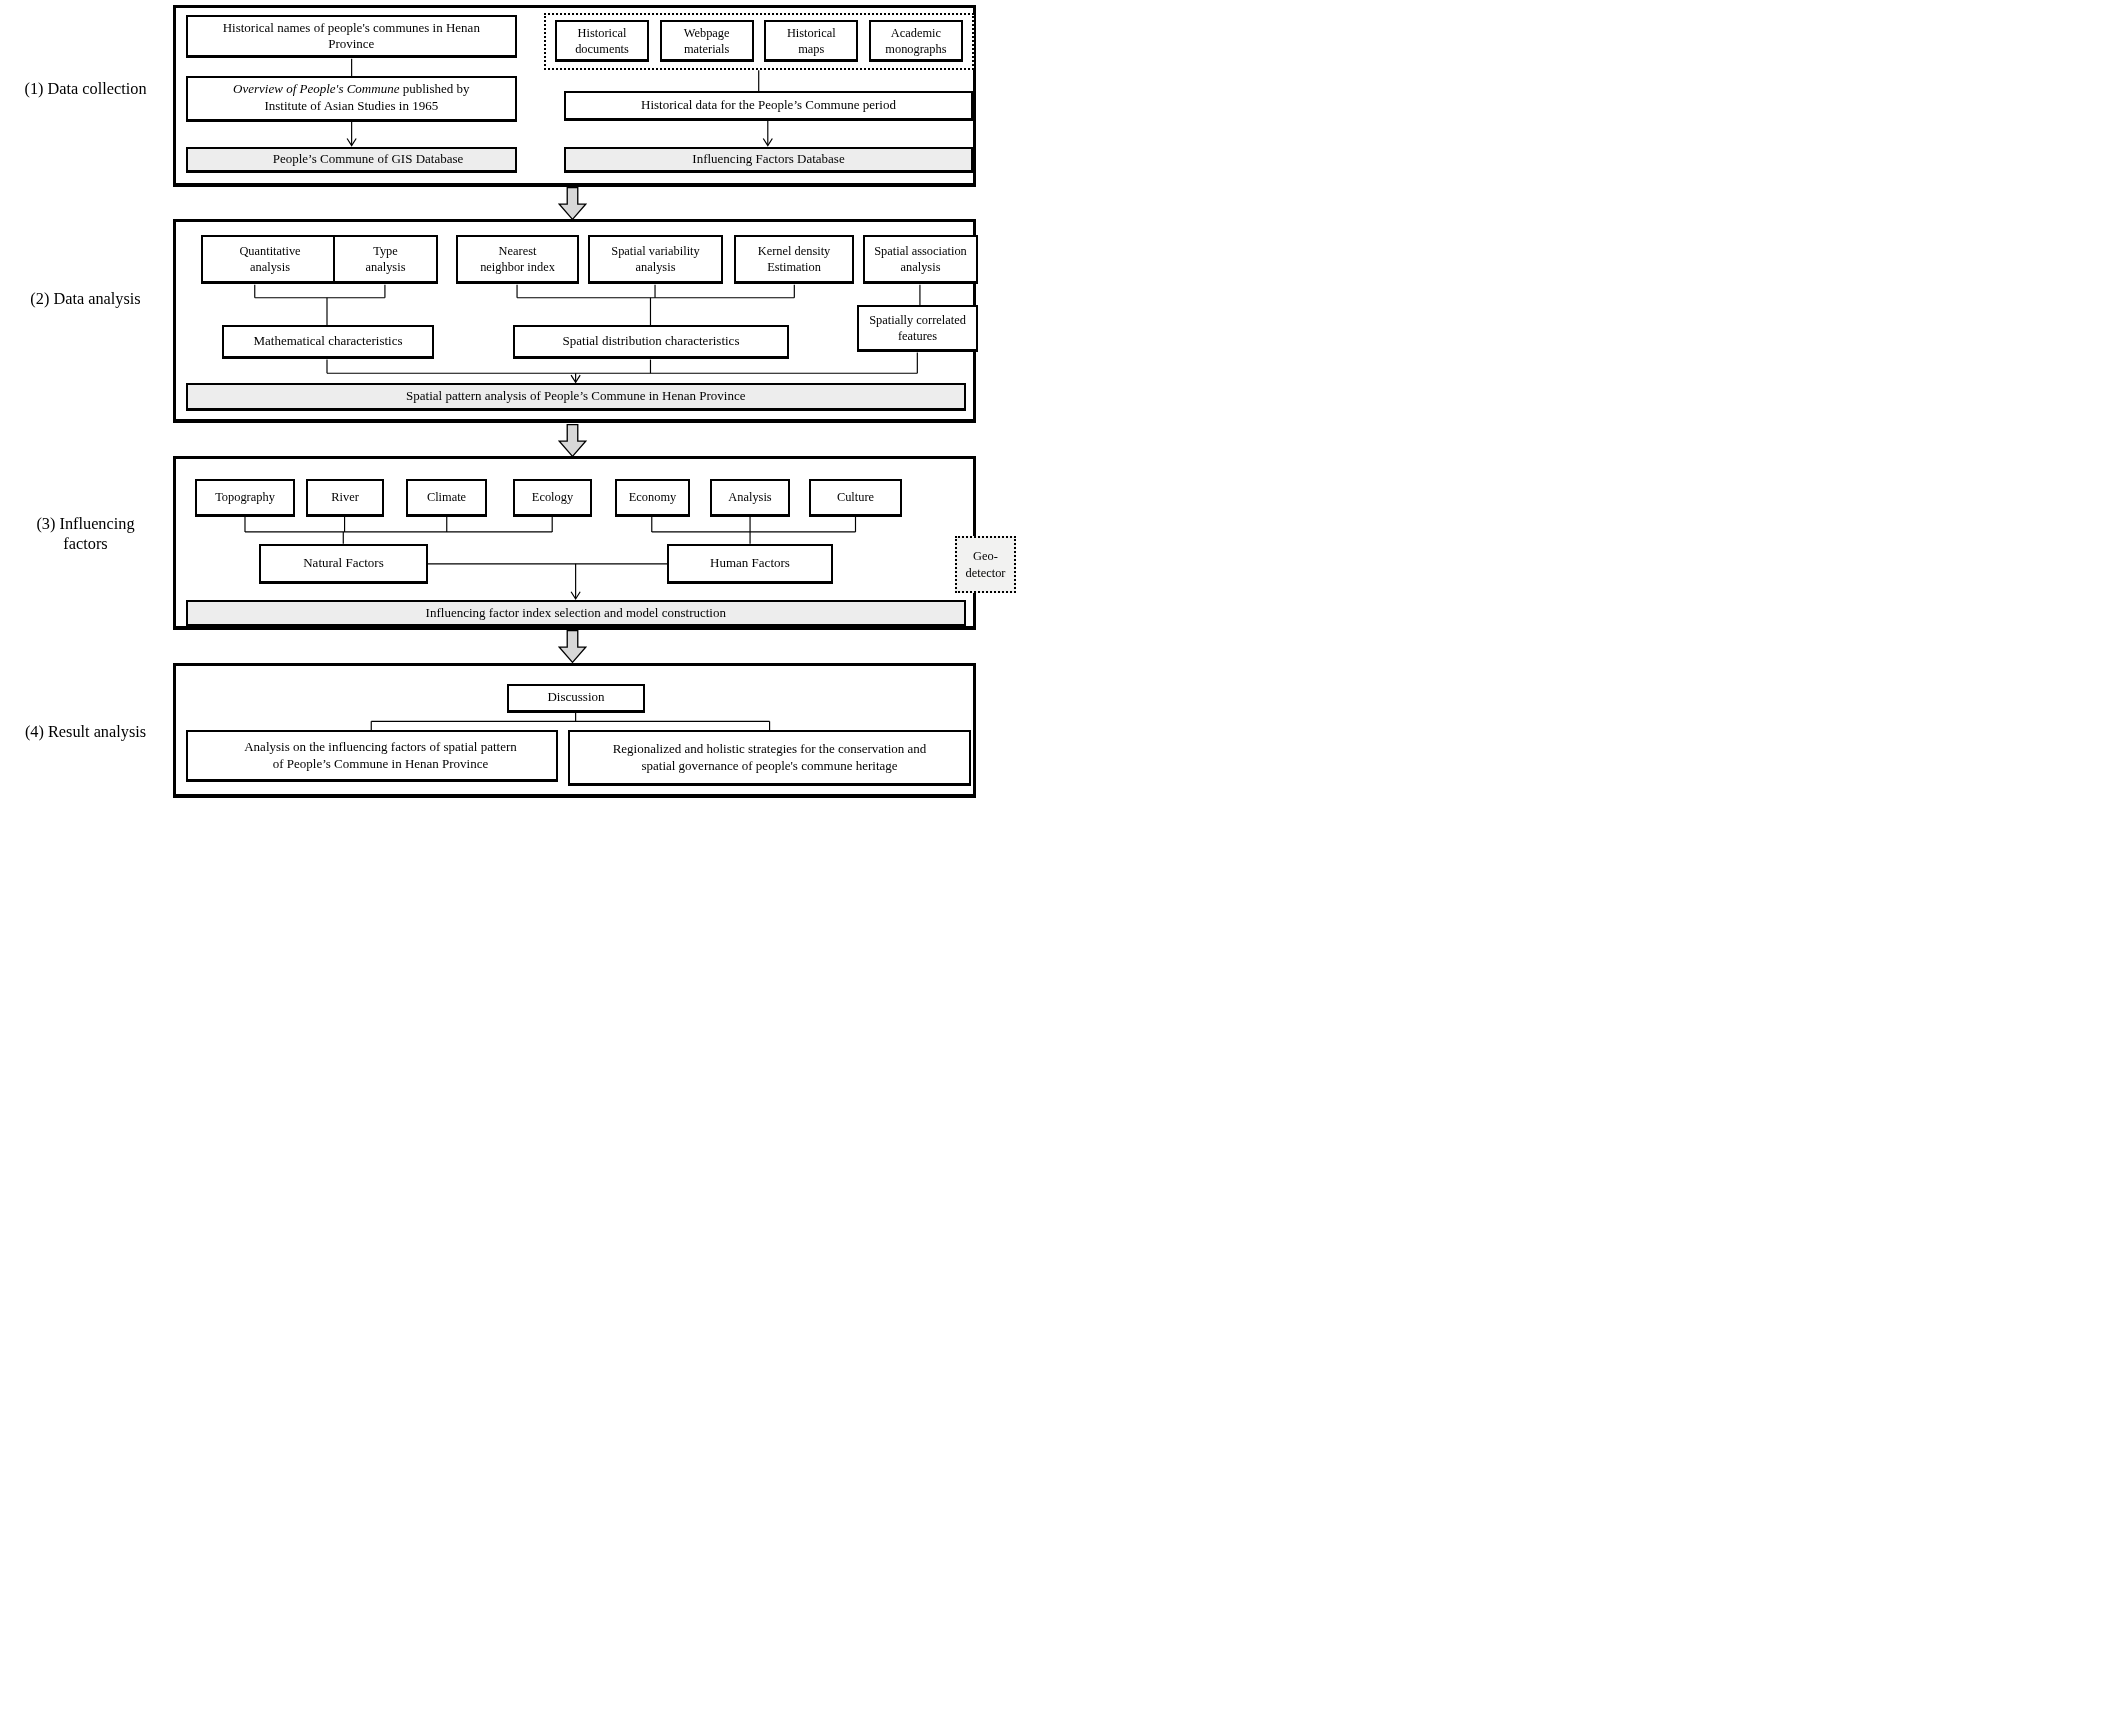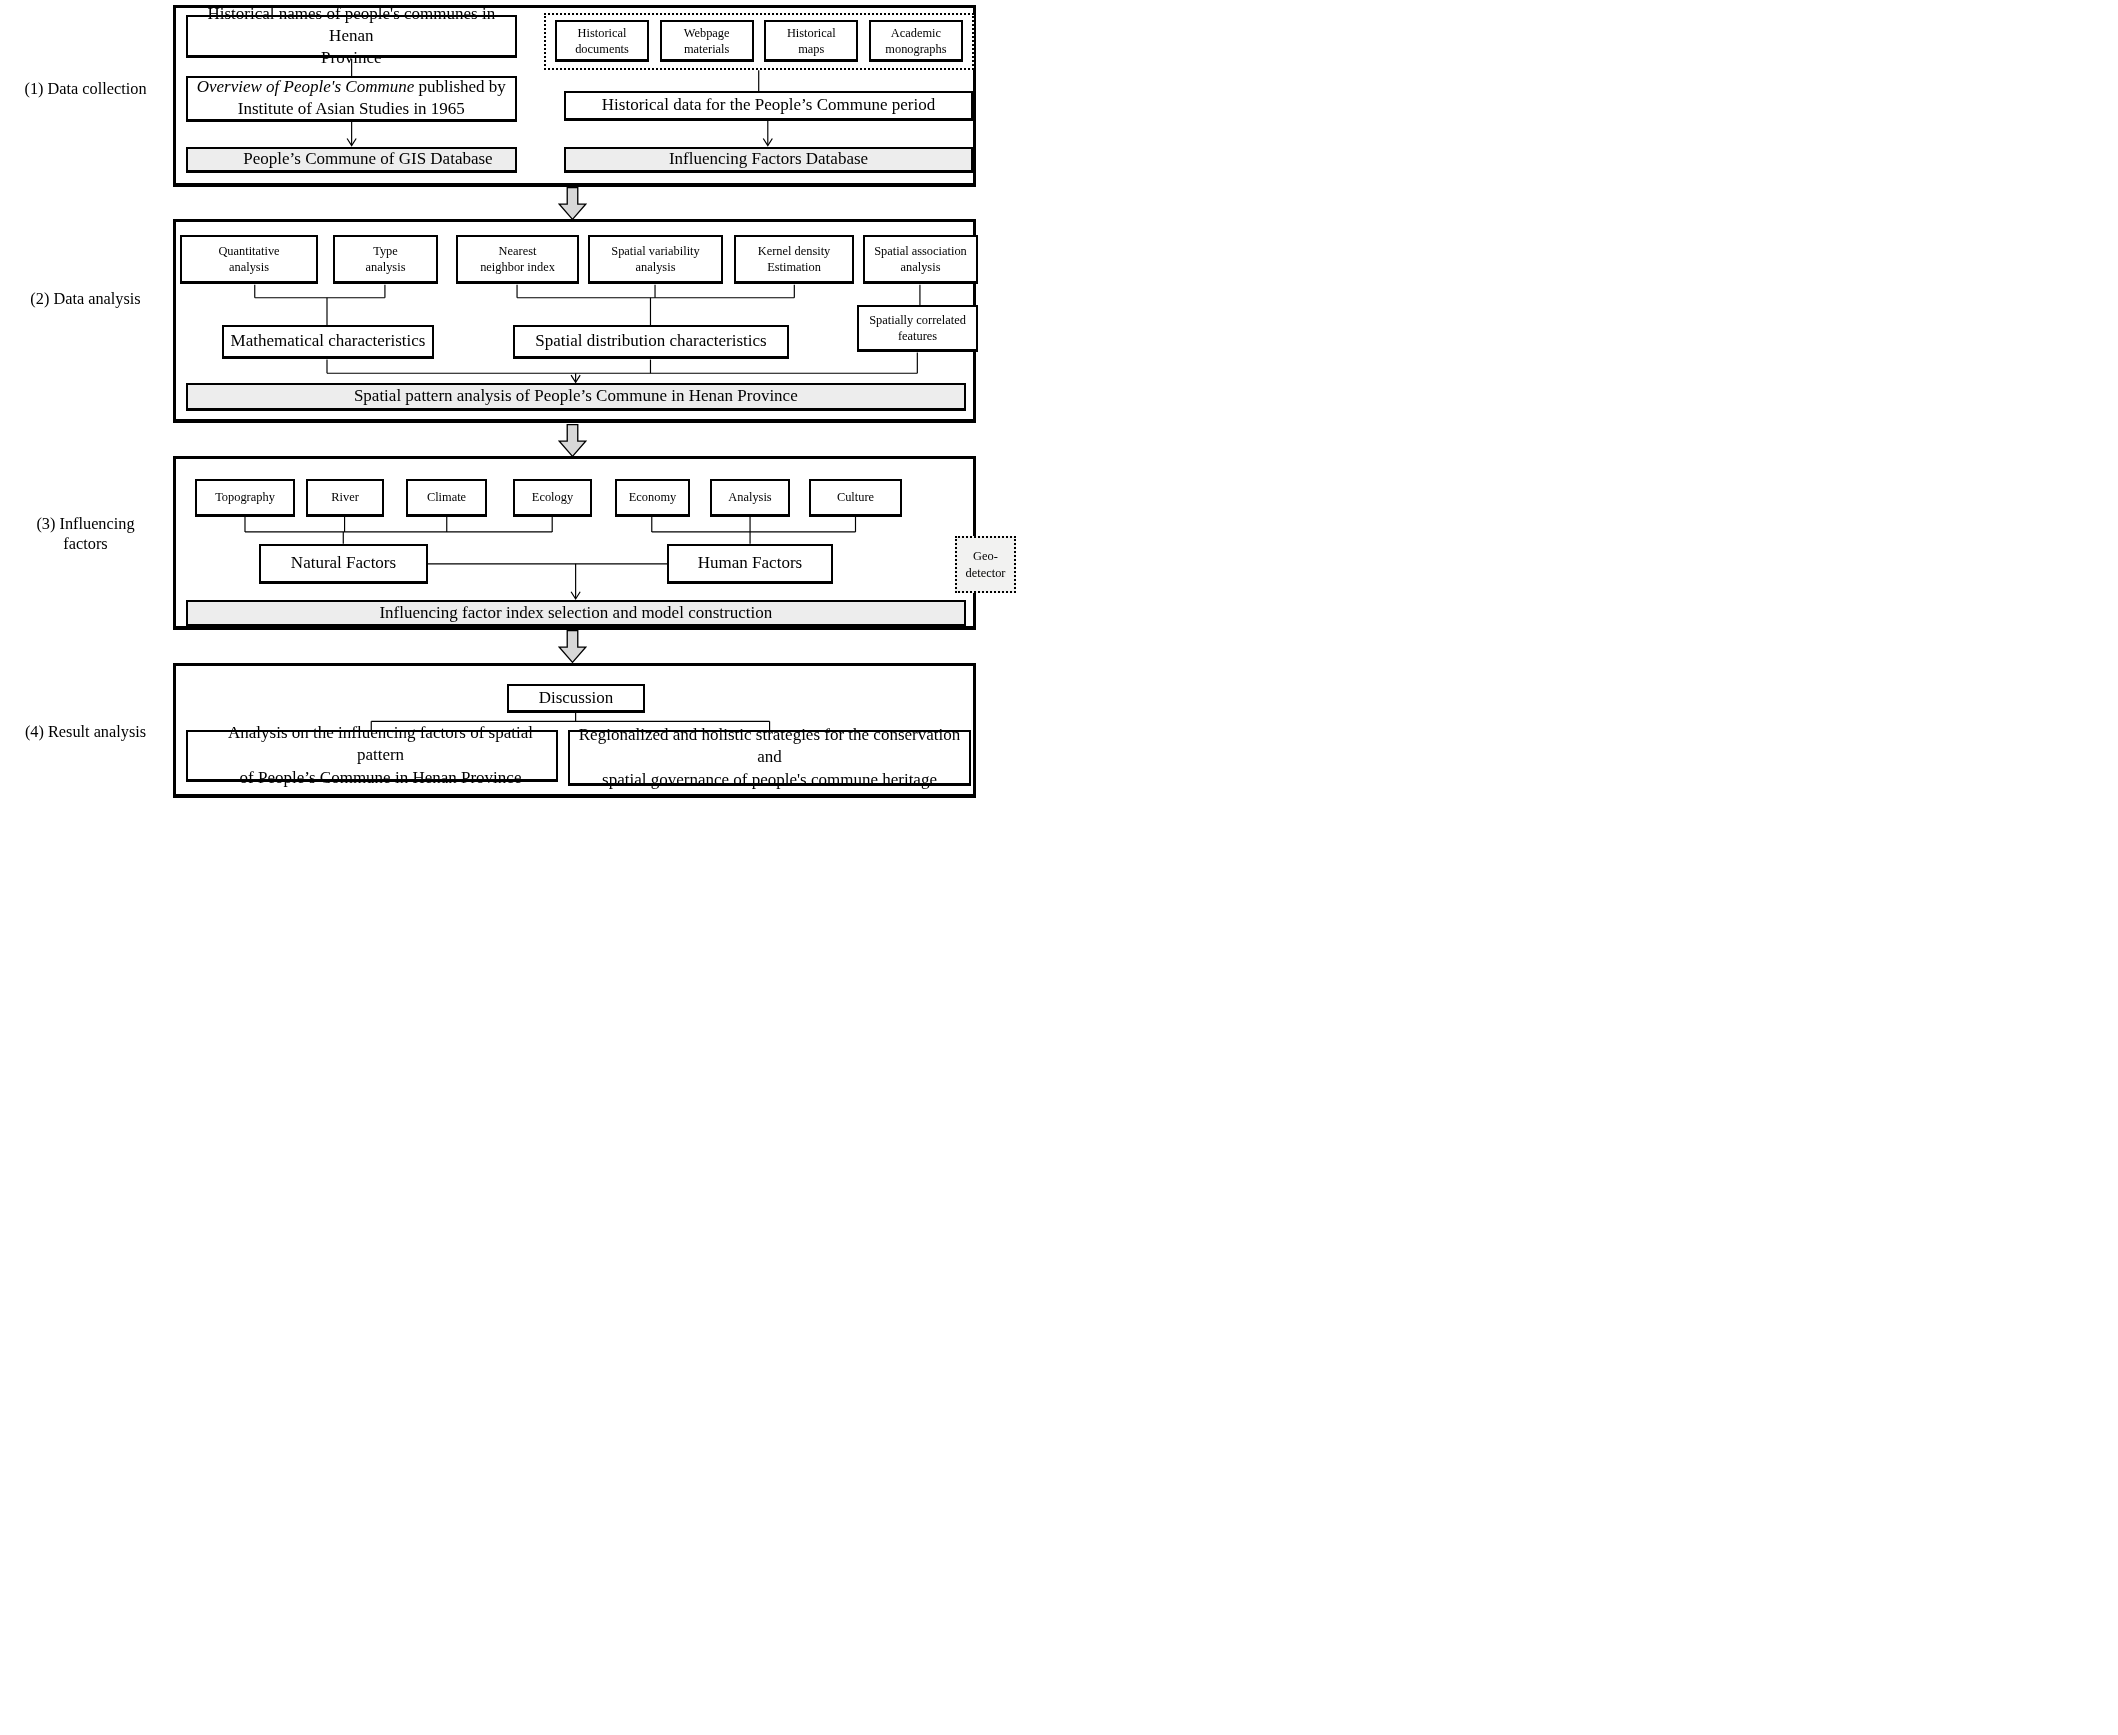--- a/index.html
+++ b/index.html
@@ -14,21 +14,21 @@
   }
   .panel{
     position:absolute; left:173px; width:803px; box-sizing:border-box;
     border:3.3px solid #000; border-bottom-width:4.6px; background:#fff;
   }
   .wires{ position:absolute; left:0; top:0; pointer-events:none; }
   .bx{
     position:absolute; box-sizing:border-box; background:#fff;
     border:2px solid #000; border-bottom-width:3.3px;
     display:flex; align-items:center; justify-content:center;
-    text-align:center; font-size:17px; line-height:1.3; white-space:pre-line;
+    text-align:center; font-size:13px; line-height:1.3; white-space:pre-line;
     padding:1.3px 2.6px; z-index:2;
   }
   .small{ font-size:12.4px; }
   .bar{ background:var(--shaded); }
   .dotted-frame{
     position:absolute; box-sizing:border-box; background:#fff;
     border:2px dotted #000; display:flex; align-items:center;
     justify-content:space-between; padding:0 9px; z-index:1;
   }
   .src{ position:static; width:94px; height:42px; flex:0 0 auto; }
@@ -103,21 +103,21 @@
       <line x1="729" y1="116" x2="729" y2="158"></line>
       <line x1="1143" y1="96" x2="1143" y2="128"></line>
       <line x1="232" y1="211" x2="232" y2="232"></line>
       <line x1="729" y1="211" x2="729" y2="232"></line>
       <line x1="1139" y1="200" x2="1139" y2="232"></line>
       <line x1="232" y1="232" x2="1139" y2="232"></line>
       <line x1="614" y1="232" x2="614" y2="245"></line>
       <polyline points="607,235 614,246 621,235"></polyline>
     </svg>
 
-    <div class="bx small" style="left:4px;  top:13px; width:138px; height:49px;">Quantitative
+    <div class="bx small" style="left:25px;  top:13px; width:138px; height:49px;">Quantitative
 analysis</div>
     <div class="bx small" style="left:157px; top:13px; width:105px; height:49px;">Type
 analysis</div>
     <div class="bx small" style="left:280px; top:13px; width:123px; height:49px;">Nearest
 neighbor index</div>
     <div class="bx small" style="left:412px; top:13px; width:135px; height:49px;">Spatial variability
 analysis</div>
     <div class="bx small" style="left:558px; top:13px; width:120px; height:49px;">Kernel density
 Estimation</div>
     <div class="bx small" style="left:687px;top:13px; width:115px; height:49px;">Spatial association

